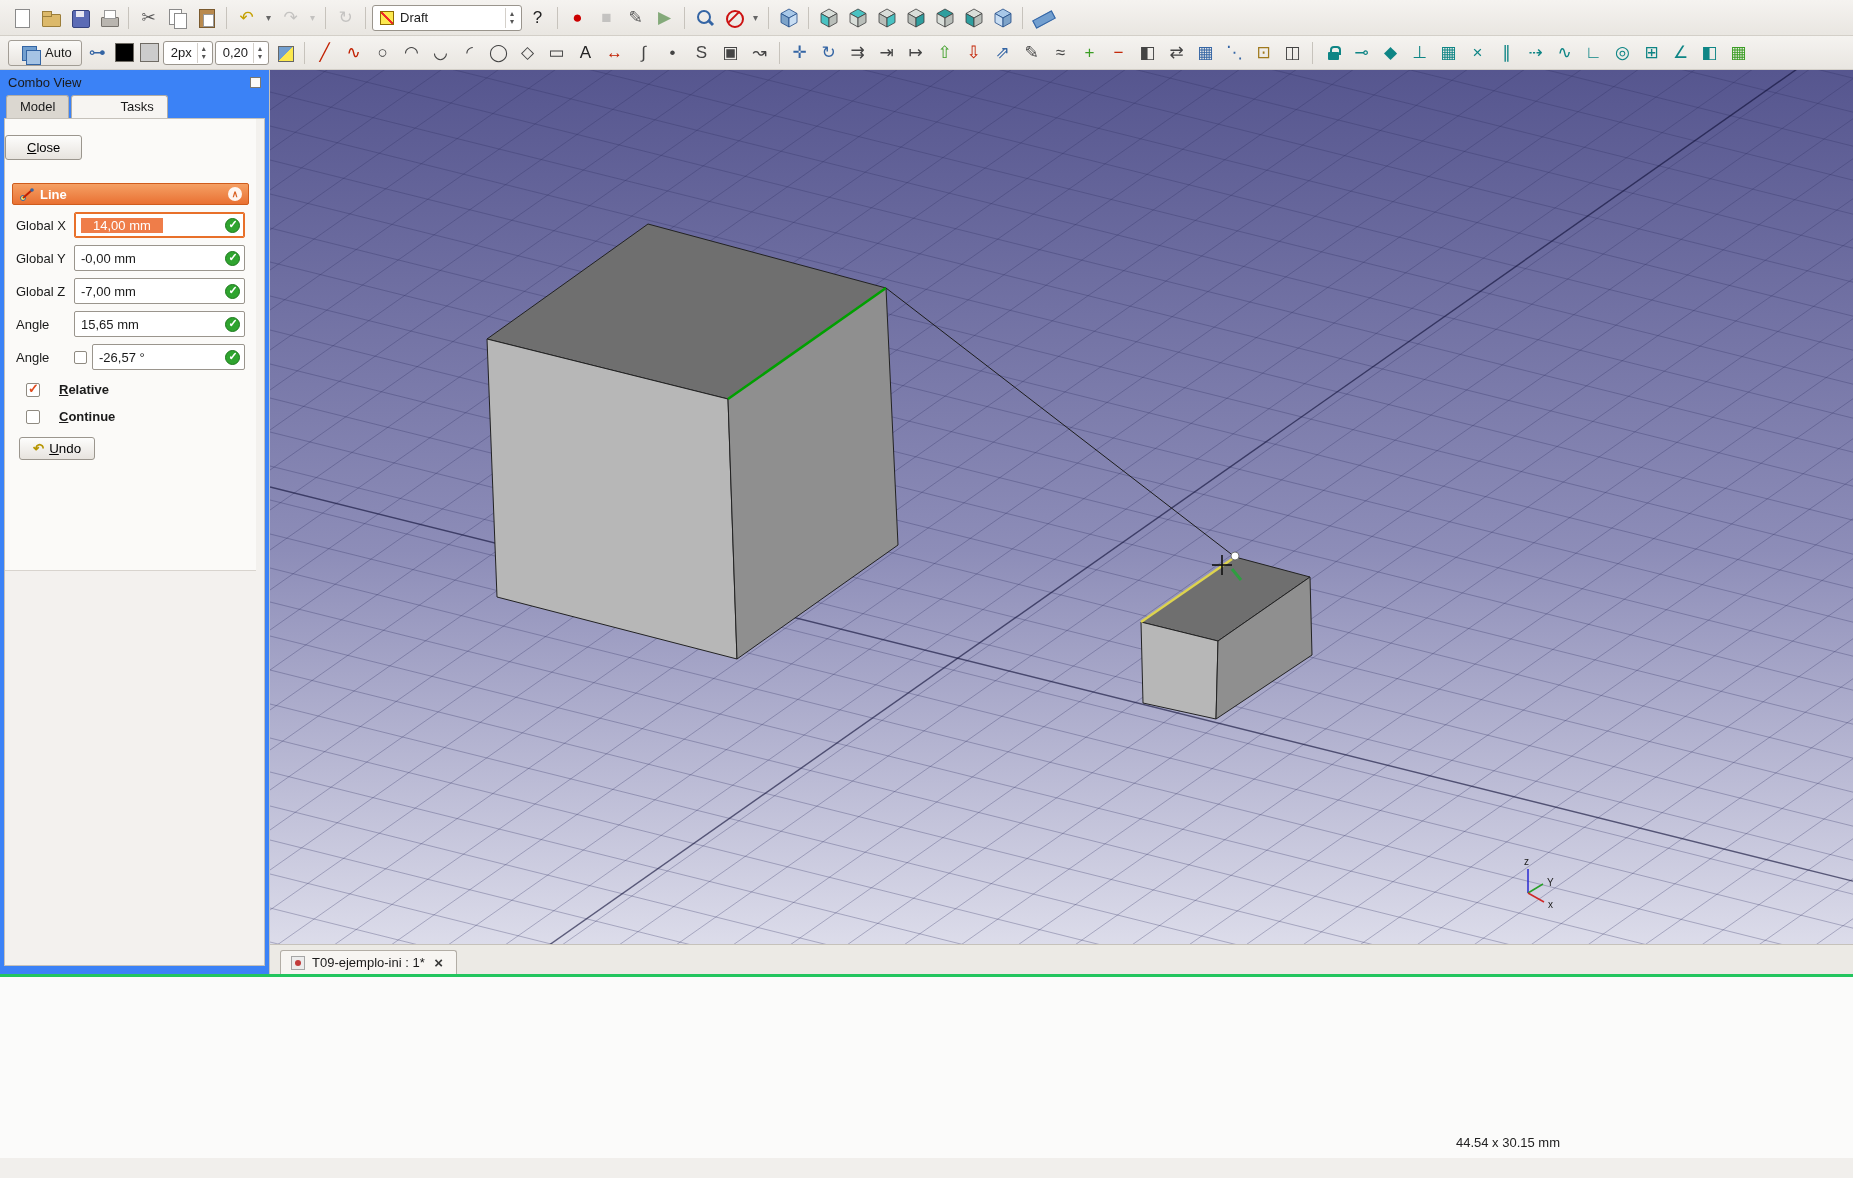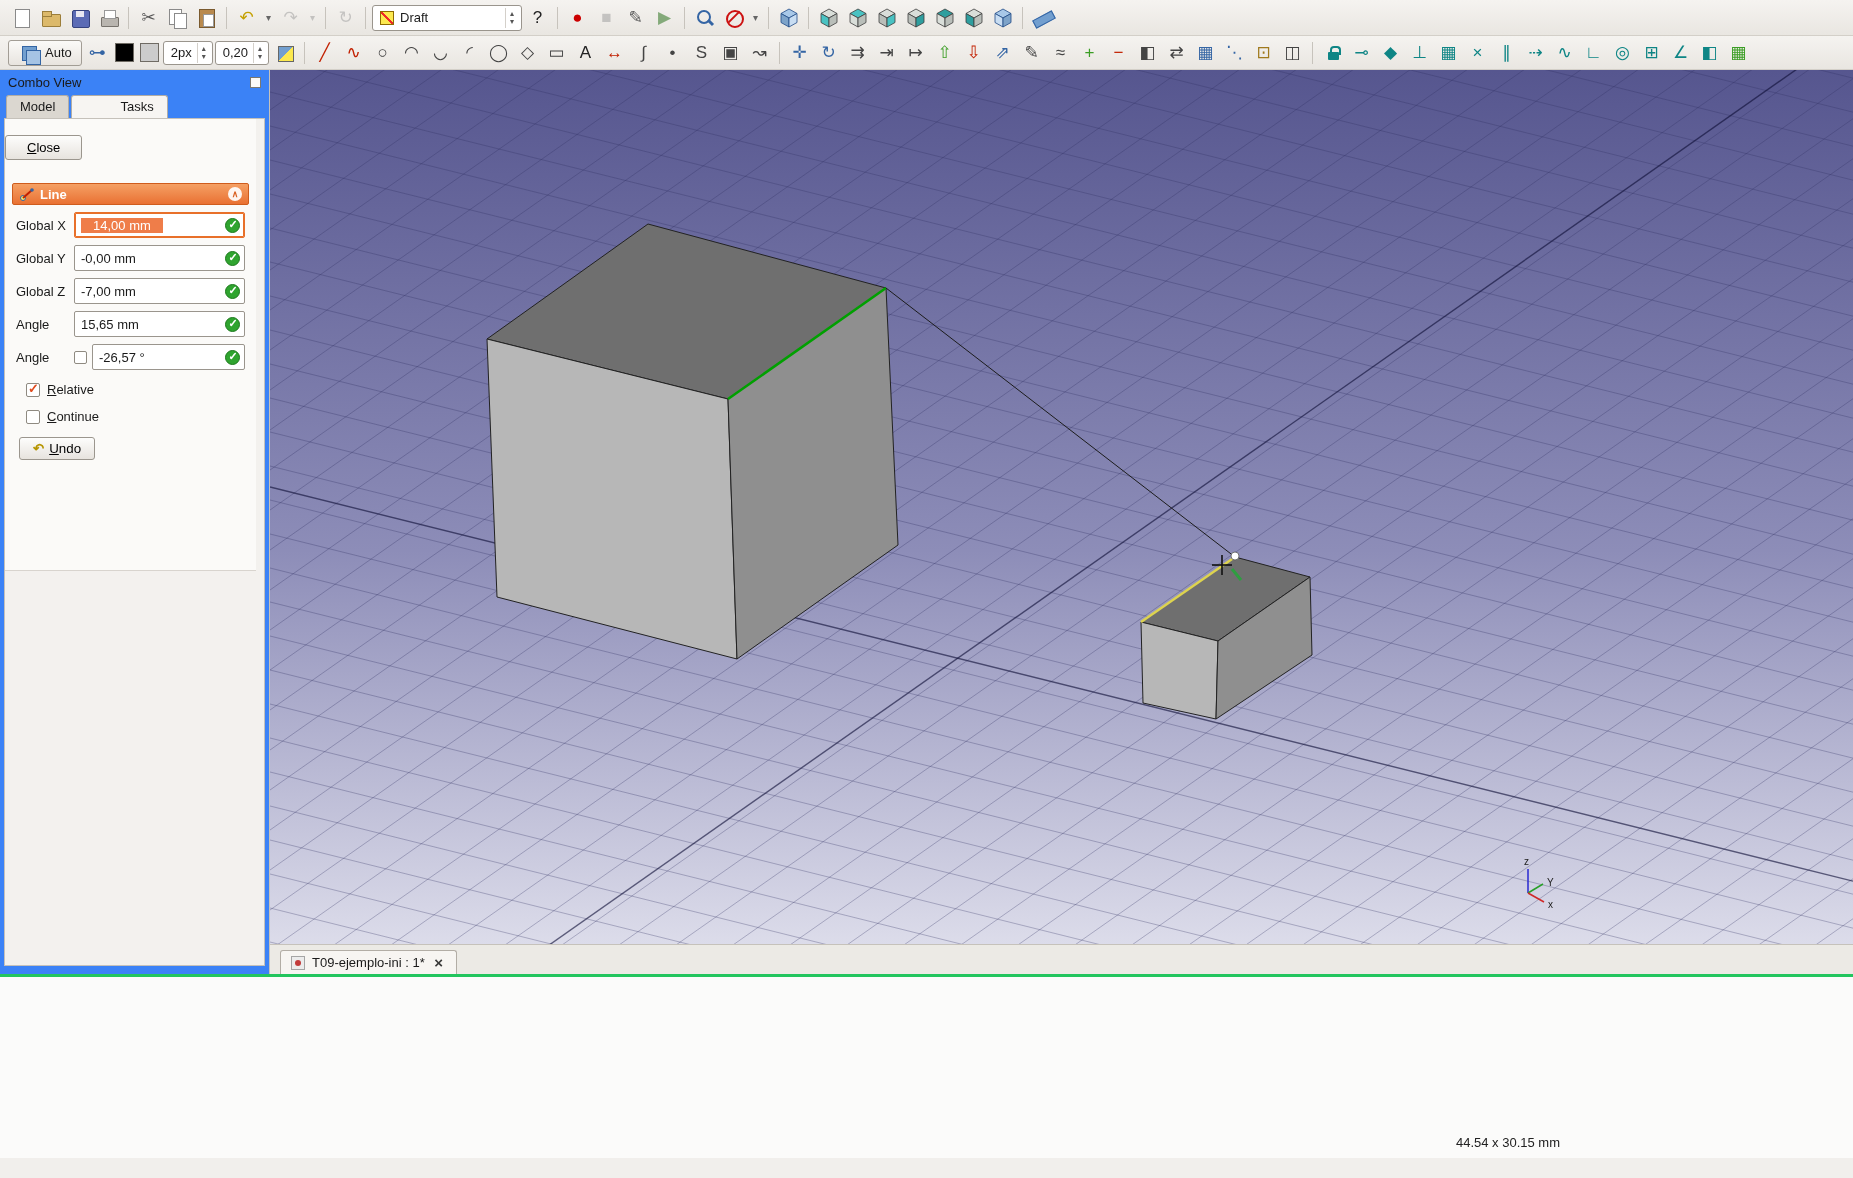--- a/index.html
+++ b/index.html
@@ -94,21 +94,21 @@
   .acb { width:13px; height:13px; border:1px solid #8f8a81; background:#fff; border-radius:2px; flex:none; margin-right:5px; }
   .finput { position:relative; flex:1; height:26px; background:#fff; border:1px solid #9a958d;
             border-radius:2px; display:flex; align-items:center; padding:0 22px 0 6px; }
   .finput.active { border-color:#e8702a; box-shadow:0 0 0 1px #e8702a inset; }
   .fval { white-space:nowrap; }
   .fval.sel { background:#ef7d49; color:#fff; padding:0 12px; }
   .badge { position:absolute; right:4px; top:5px; width:15px; height:15px; border-radius:50%;
            background:#2fa42f; border:1px solid #1d7a1d; }
   .badge::before { content:"✓"; position:absolute; left:2.5px; top:-1px; color:#fff; font-size:11px; font-weight:bold; }
 
-  .cbrow { display:flex; align-items:center; gap:7px; margin:12px 0 0 21px; }
+  .cbrow { display:flex; align-items:center; gap:19px; margin:12px 0 0 21px;font-weight:bold; }
   .cb { width:14px; height:14px; background:#fff; border:1px solid #8f8a81; border-radius:2px; position:relative; flex:none; }
   .cb.checked::after { content:"✓"; position:absolute; left:1px; top:-3px; color:#e04b1f; font-weight:bold; font-size:13px; }
   .btn-undo { display:inline-flex; align-items:center; gap:5px; margin:13px 0 8px 14px; padding:3px 13px;
               background:linear-gradient(#fdfdfc,#e7e3de); border:1px solid #9b968e; border-radius:3px; }
   .btn-undo::before { content:"↶"; color:#b69500; font-weight:bold; }
 
   
   #viewport { position:absolute; left:270px; top:70px; width:1583px; height:874px; }
   .vp-svg { display:block; width:1583px; height:874px; }
   .gridline { stroke:rgba(45,45,95,0.30); stroke-width:1; }

